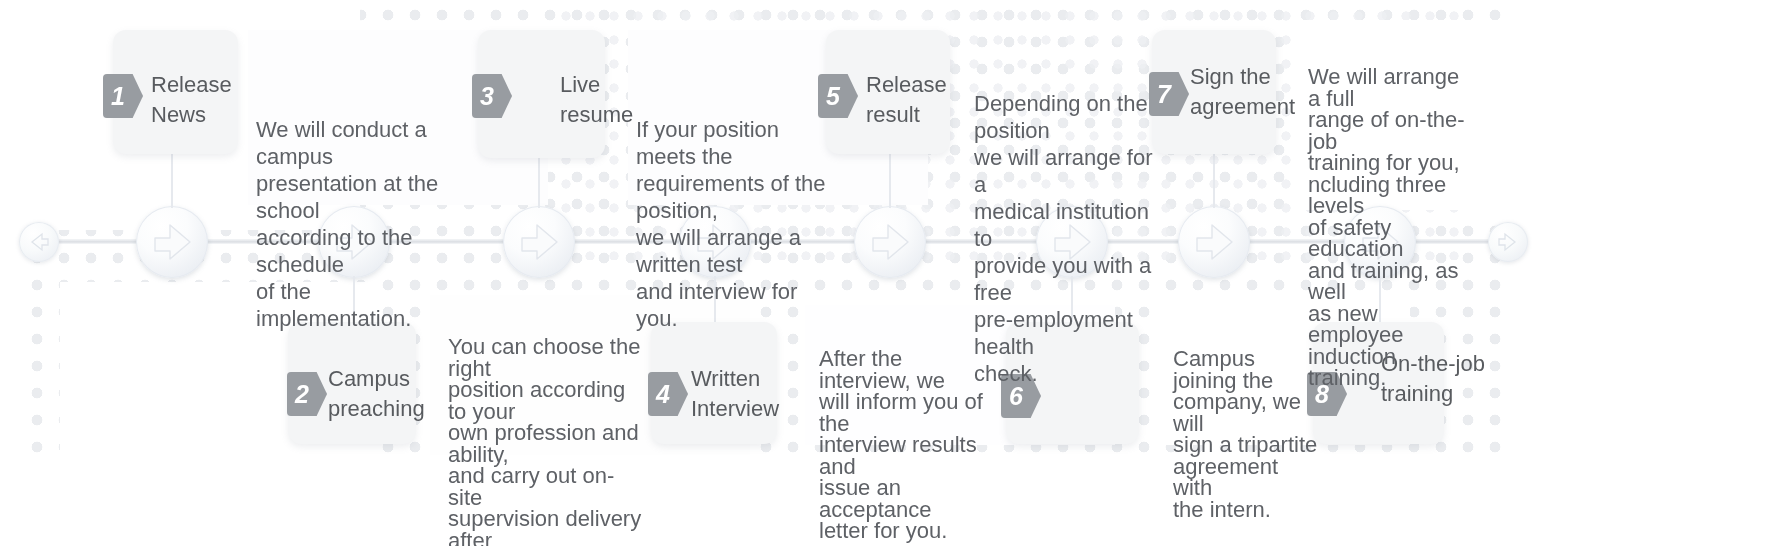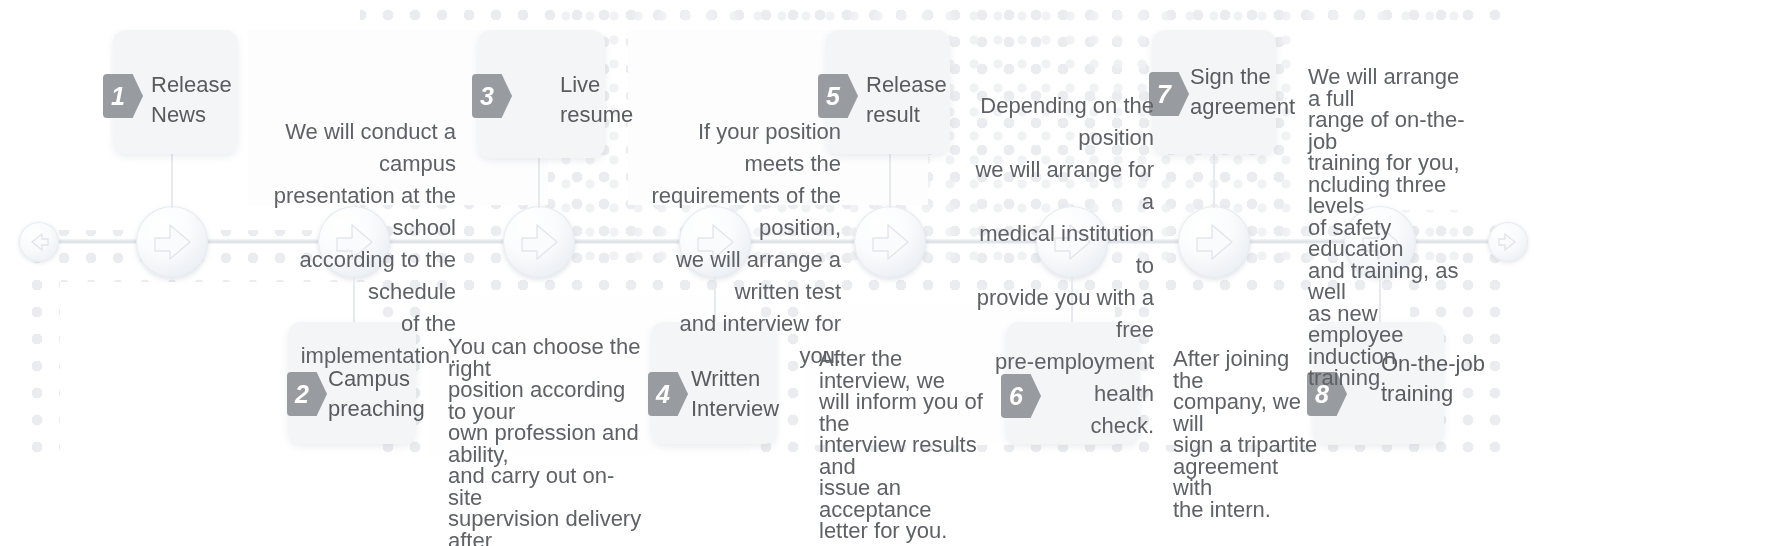--- a/index.html
+++ b/index.html
@@ -91,21 +91,21 @@
   }
 
   
   .desc{
     position:absolute;
     color:#5e6166;
     font-size:22px;
     white-space:pre-line;
     margin-top:36px;
   }
-  .desc.loose{line-height:32px;text-align:right;}
+  .desc.loose{line-height:27px;}
   .desc.tight{line-height:21.5px;}
 </style>
 </head>
 <body>
 
 <div id="stage">
 
   <div class="dots"></div>
   <div class="dots2"></div>
   <div class="washA"></div>
@@ -242,21 +242,21 @@
 issue an acceptance
 letter for you.</div>
 
   <div class="desc loose" style="left:974px;top:54px;width:180px;">Depending on the position
 we will arrange for a
 medical institution to
 provide you with a free
 pre-employment health
 check.</div>
 
-  <div class="desc tight" style="left:1173px;top:312px;width:150px;">After joining the
+  <div class="desc tight" style="left:1173px;top:312px;width:150px;">Campus joining the
 company, we will
 sign a tripartite
 agreement with
 the intern.</div>
 
   <div class="desc tight" style="left:1308px;top:30px;width:160px;">We will arrange a full
 range of on-the-job
 training for you,
 ncluding three levels
 of safety education

